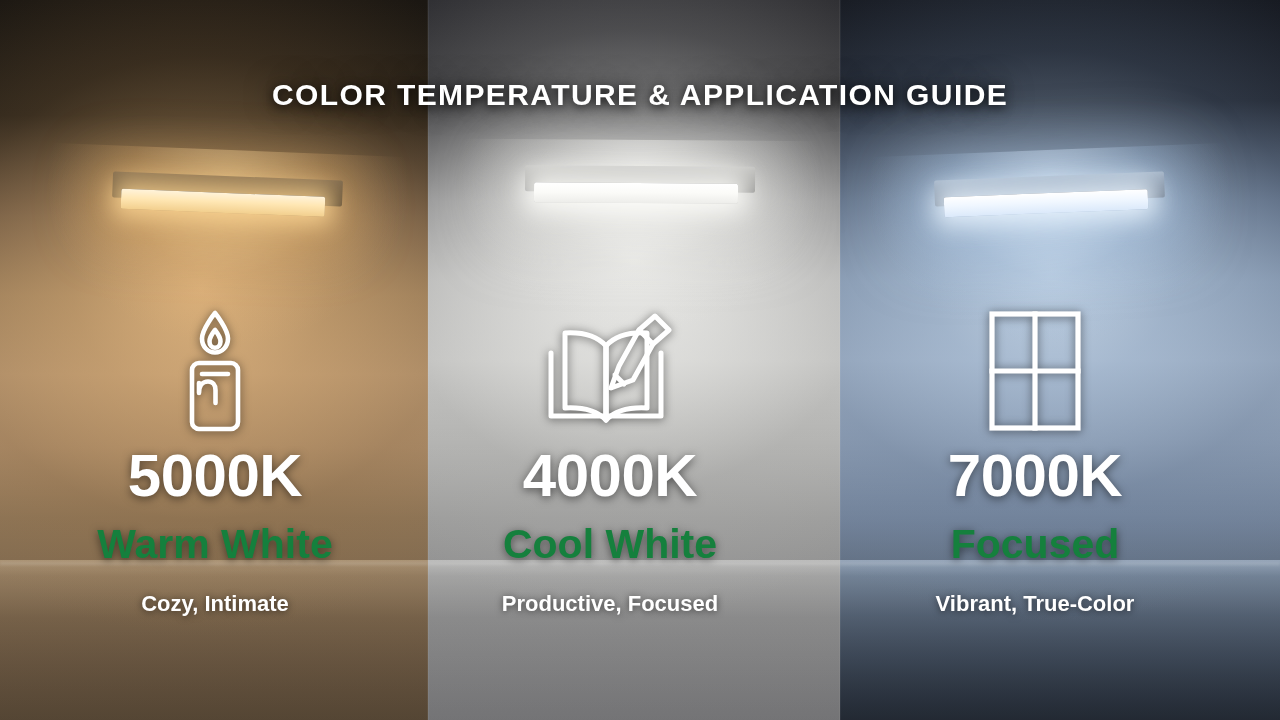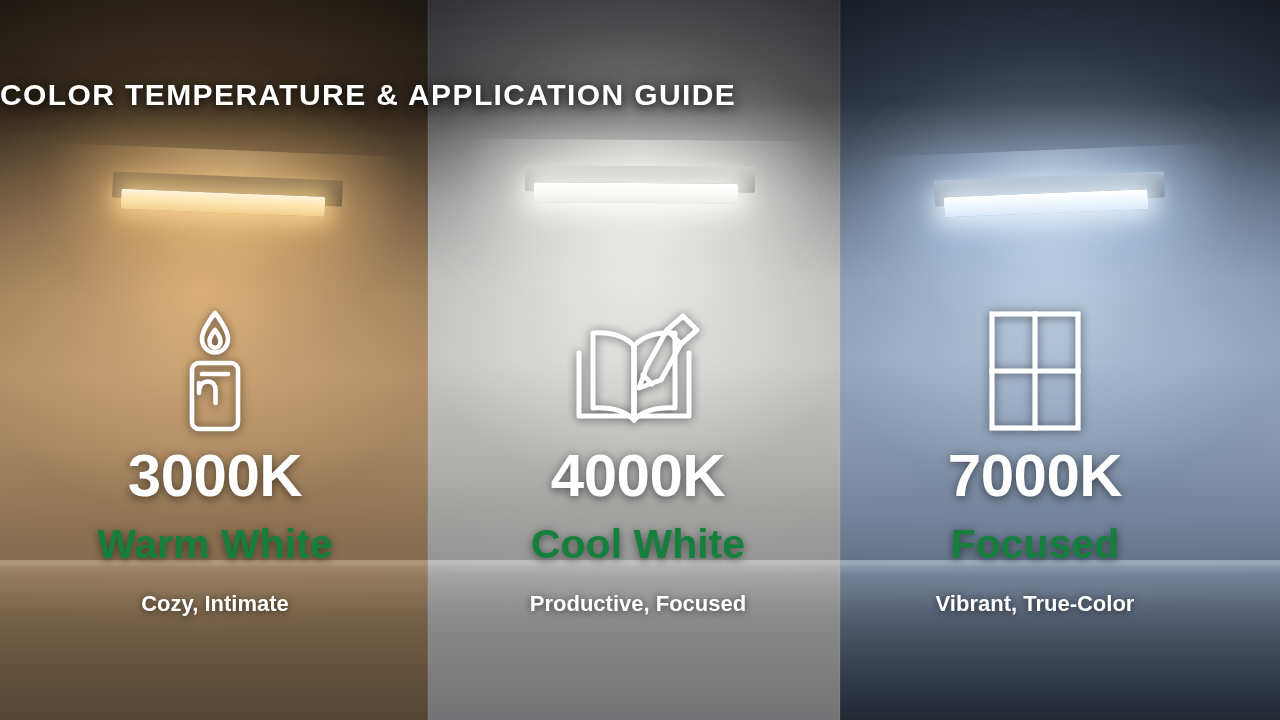--- a/index.html
+++ b/index.html
@@ -191,38 +191,38 @@
                0 0 66px 30px rgba(186,214,244,.52);
   }
   #fixture-day .fx-glow {
     background:radial-gradient(58% 70% at 50% 12%,
       rgba(226,240,255,.54) 0%, rgba(160,188,220,.24) 42%, rgba(0,0,0,0) 76%);
   }
 
   
   #title {
     position:absolute; left:0; right:0; top:78px;
-    text-align:left;
+    text-align:center;
     font-size:30px;
     font-weight:bold;
     letter-spacing:1.4px;
     color:#ffffff;
     text-shadow:0 2px 10px rgba(0,0,0,.85), 0 0 28px rgba(0,0,0,.6);
     z-index:40;
   }
 
   
   .col {
     position:absolute;
     top:296px;
     z-index:30;
     text-align:center;
   }
   #col-warm { left:60px;  width:310px; }
-  #col-cool { left:488px; width:300px; }
+  #col-cool { left:460px; width:300px; }
   #col-day  { left:885px; width:300px; }
 
   .icon-wrap {
     height:150px;
     display:flex; align-items:center; justify-content:center;
   }
   .icon-wrap svg {
     display:block;
     filter:drop-shadow(0 1px 5px rgba(0,0,0,.55));
   }
@@ -305,21 +305,21 @@
 
         <path d="M44 25 C44 25 38.5 32 38.5 36.5 C38.5 40.2 40.9 42.8 44 42.8 C47.1 42.8 49.5 40.2 49.5 36.5 C49.5 32 44 25 44 25 Z"></path>
 
         <rect x="21" y="58" width="46" height="66" rx="7"></rect>
 
         <path d="M31 69 H57"></path>
 
         <path d="M28 78 L28 88 C28 80.5 32 76.5 37 76.5 C41.5 76.5 44.5 80 44.5 85 L44.5 98"></path>
       </svg>
     </div>
-    <div class="kelvin">3000K</div>
+    <div class="kelvin">5000K</div>
     <div class="name">Warm White</div>
     <div class="mood">Cozy, Intimate</div>
   </div>
 
   <div class="col" id="col-cool">
     <div class="icon-wrap">
       <svg width="134" height="126" viewBox="0 0 134 126" fill="none" stroke="#ffffff" stroke-width="5" stroke-linecap="round" stroke-linejoin="round">
 
         <path d="M8 45 L8 108 L63 108"></path>
 

